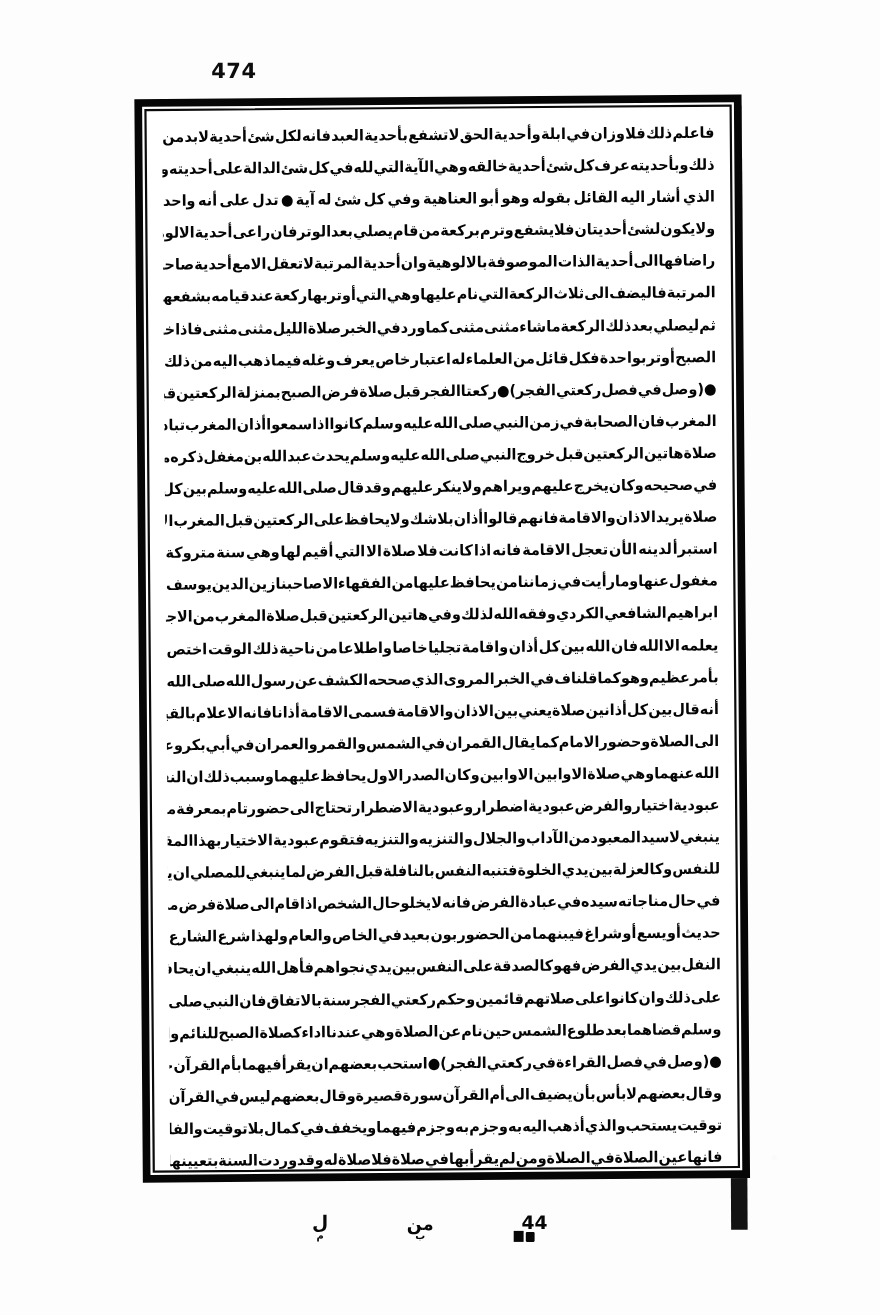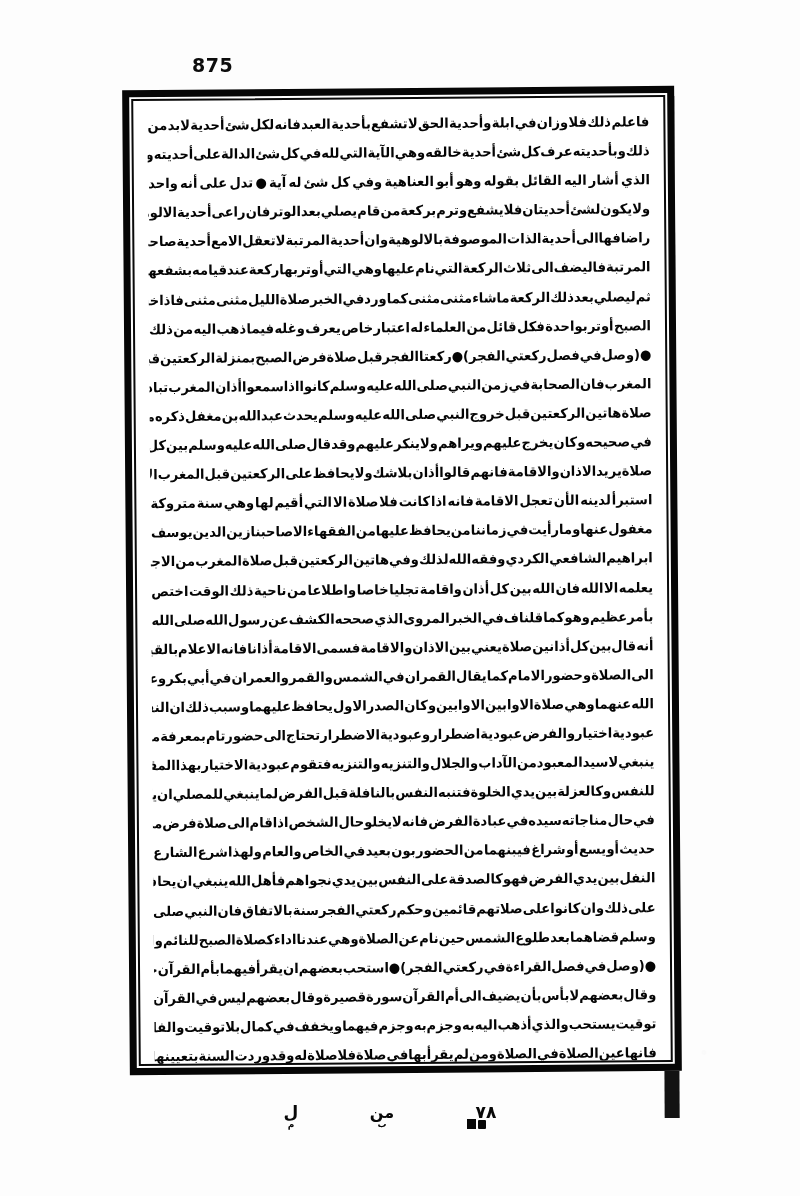--- a/index.html
+++ b/index.html
@@ -177,21 +177,21 @@
   #signature-blob-a { left: 341px; top: 17px; width: 9px;  height: 10px; }
   #signature-blob-b { left: 352px; top: 18px; width: 8px;  height: 9px; border-radius: 1px; }
 </style>
 </head>
 <body>
 
 <div id="scan-page">
 
   <div id="paper-texture"></div>
 
-  <div id="folio-number">875</div>
+  <div id="folio-number">474</div>
 
   <div id="spine-bar"></div>
 
   <div id="text-frame-wrap">
     <div id="frame-outer"></div>
     <div id="frame-inner">
       <div id="body-text">
           <div class="text-line">
             <div class="run">
               <span>فاعلم</span>
@@ -859,21 +859,21 @@
               <span>وردت</span>
               <span>السنة</span>
               <span>بتعيينها</span>
             </div>
           </div>
         </div>
     </div>
   </div>
 
   <div id="catchword-row">
-    <div class="catchword" id="signature-number">٧٨</div>
+    <div class="catchword" id="signature-number">44</div>
     <div id="signature-blob-a"></div>
     <div id="signature-blob-b"></div>
 
     <div class="catchword" id="catchword-middle">
       <span>من</span>
       <span class="sub">ب</span>
     </div>
 
     <div class="catchword" id="catchword-left">
       <span>ل</span>

